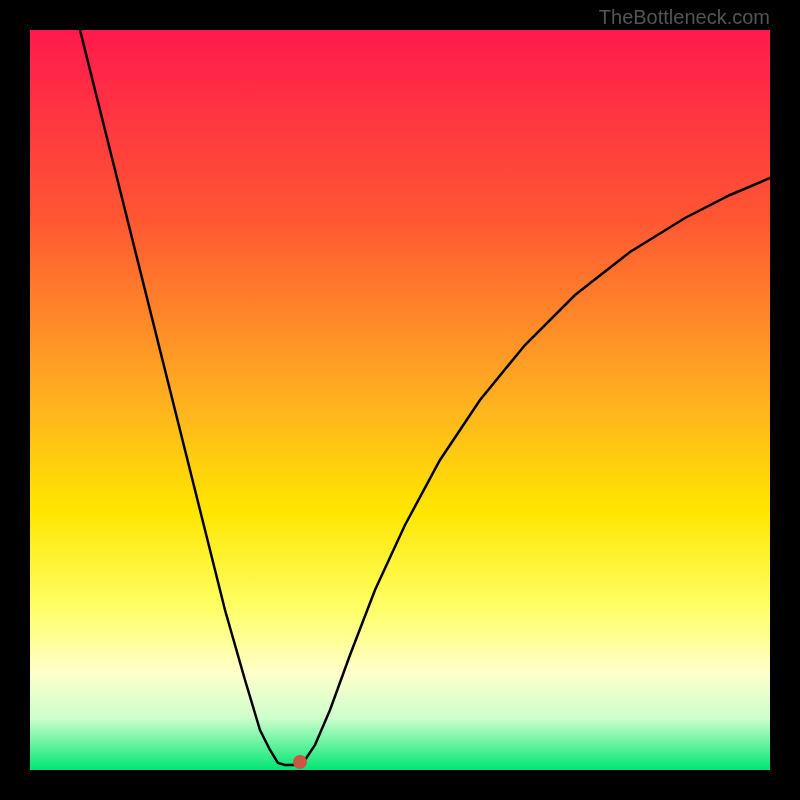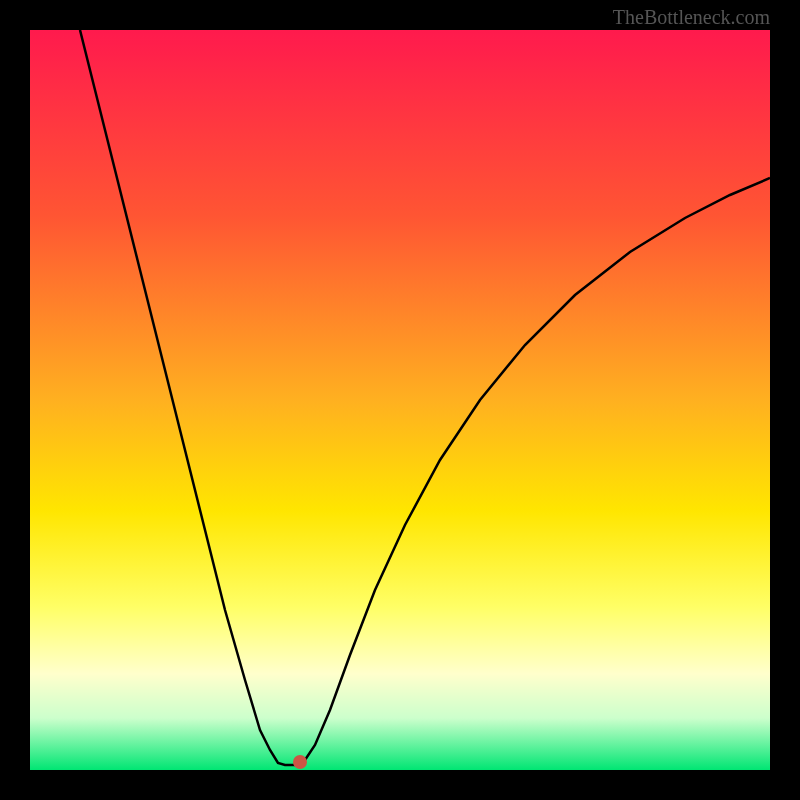--- a/index.html
+++ b/index.html
@@ -18,21 +18,21 @@
       position: absolute;
       top: 30px;
       left: 30px;
       width: 740px;
       height: 740px;
     }
     .watermark {
       position: absolute;
       top: 6px;
       right: 30px;
-      font-family: Liberation Serif, serif;
+      font-family: Liberation Sans, sans-serif;
       font-size: 20px;
       color: #555;
       z-index: 10;
     }
     svg {
       display: block;
     }
   </style>
 </head>
 <body>

